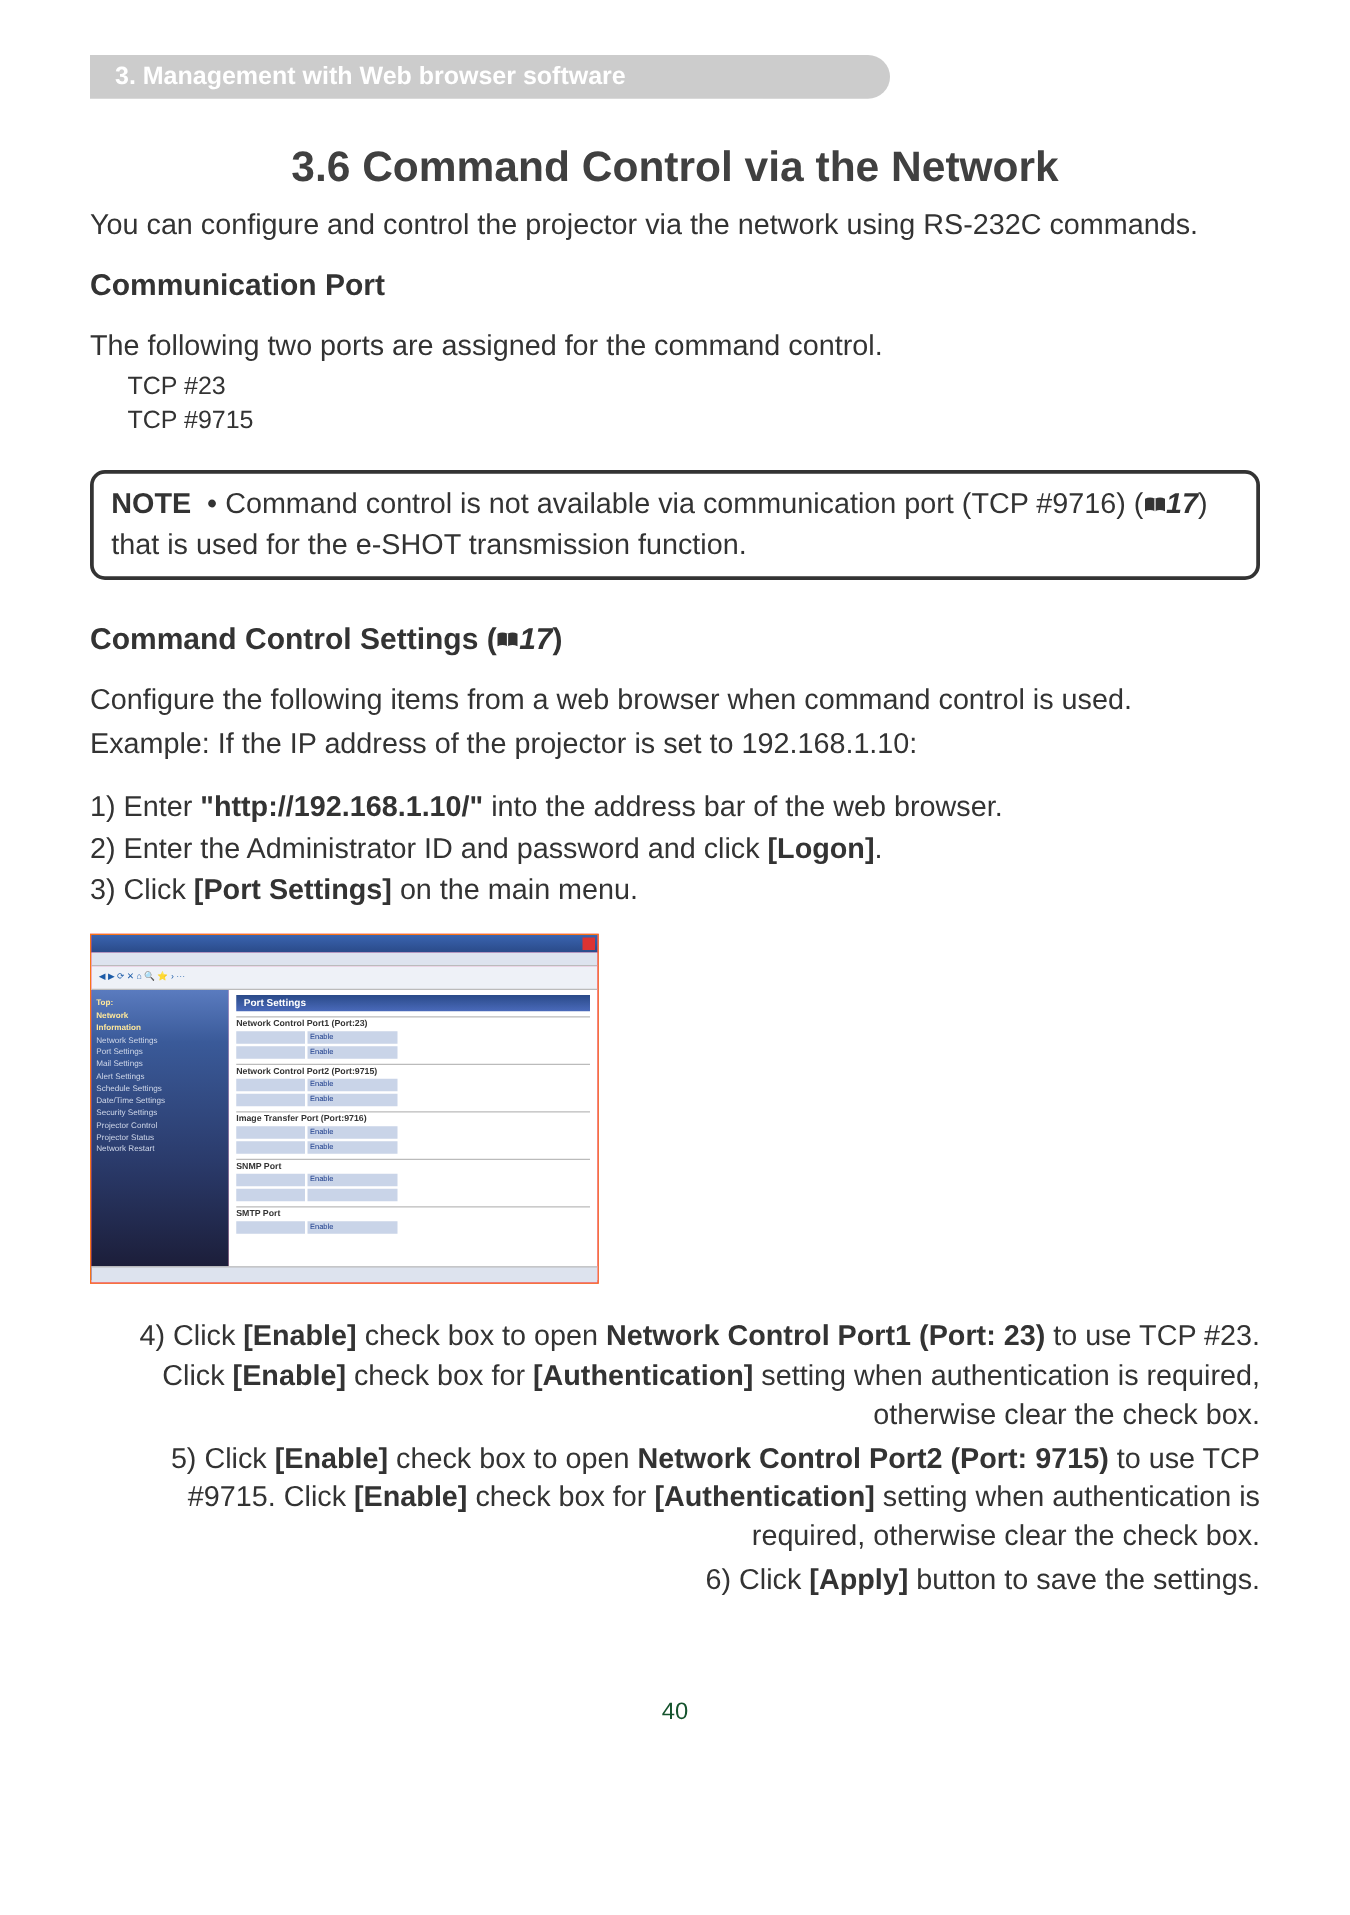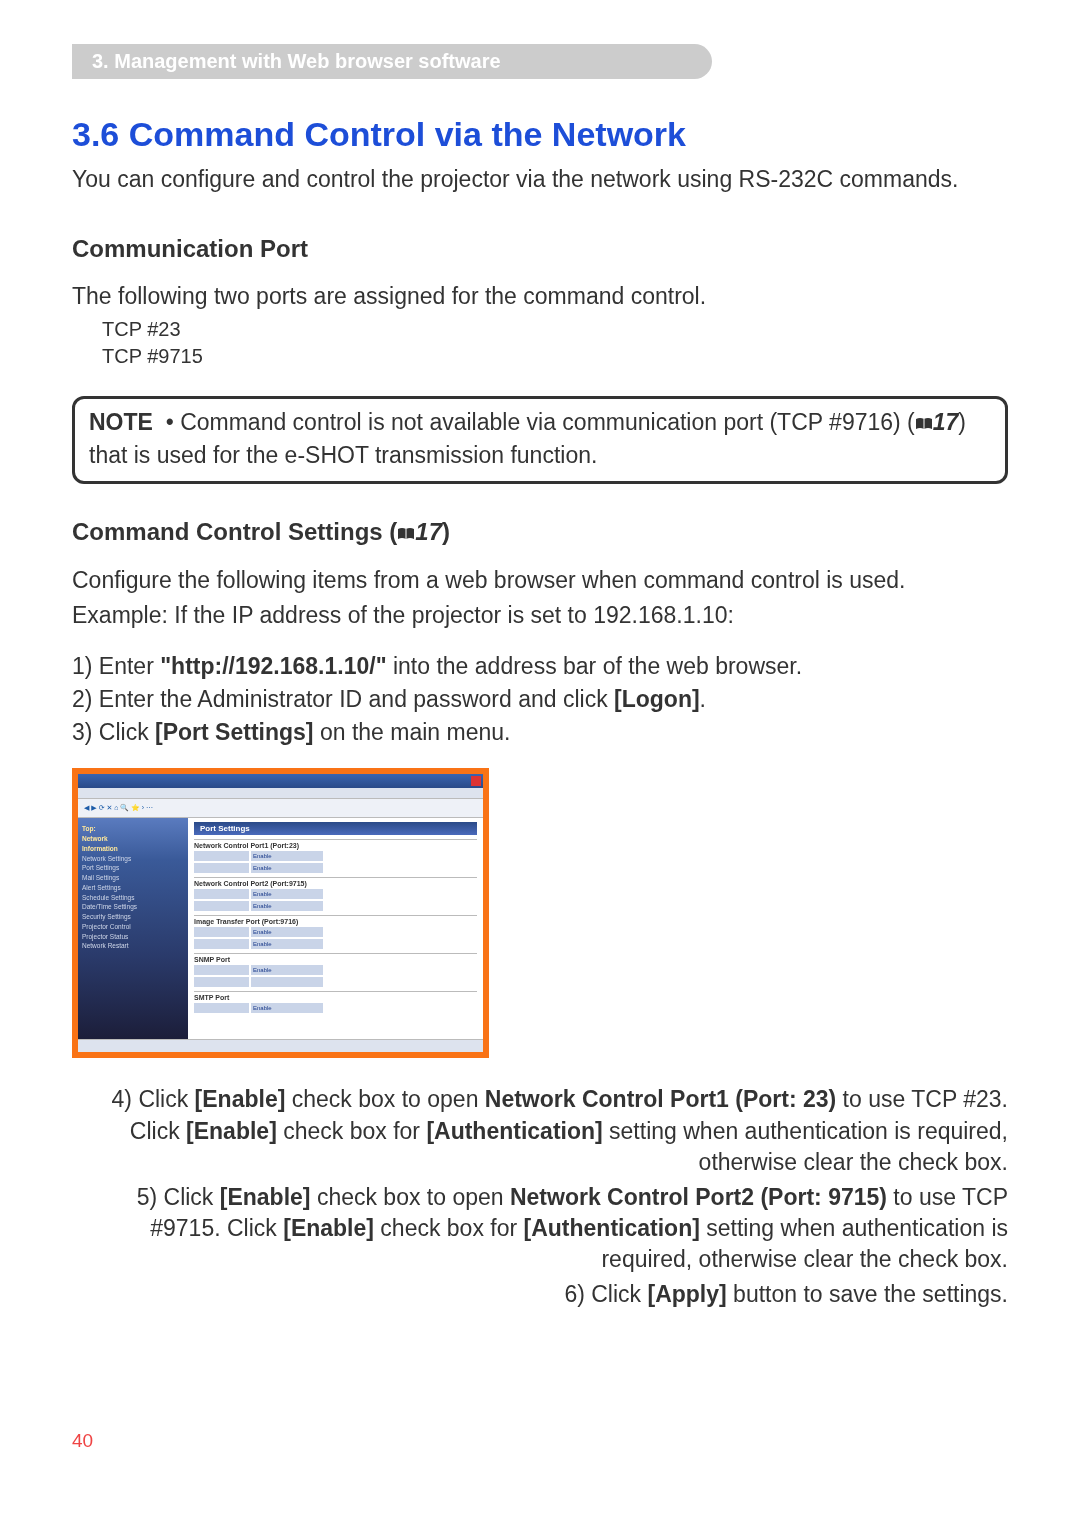--- a/index.html
+++ b/index.html
@@ -20,28 +20,29 @@
     padding: 6px 20px 6px 20px;
     color: #ffffff;
     font-size: 20px;
     font-weight: bold;
     margin-bottom: 36px;
     width: 600px;
   }
   h1.section-title {
     font-size: 34px;
     font-weight: 900;
-    color: #1d4ed8;
+    color: #404040;
     margin: 0 0 10px 0;
     font-family: Arial, Helvetica, sans-serif;
+    text-align: center;
   }
   .intro {
     font-size: 23px;
     line-height: 1.35;
-    margin-bottom: 40px;
+    margin-bottom: 20px;
   }
   h2.sub-heading {
     font-size: 24px;
     font-weight: 900;
     margin: 10px 0 18px 0;
   }
   .para {
     font-size: 23px;
     line-height: 1.35;
     margin-bottom: 4px;
@@ -84,21 +85,21 @@
   ol.steps li {
     font-size: 23px;
     line-height: 1.35;
     margin-bottom: 2px;
   }
   .quoted { font-weight: bold; }
   .bracket { font-weight: bold; }
   .screenshot {
     width: 405px;
     height: 278px;
-    border: 6px solid #f97316;
+    border: 1px solid #f97316;
     background: #ec4899;
     position: relative;
     margin: 18px 0 26px 0;
     font-size: 7px;
     color: #334;
     overflow: hidden;
   }
   .ss-top {
     height: 14px;
     background: linear-gradient(#3a64b0,#2a4a88);
@@ -176,22 +177,23 @@
   }
   ol.steps2 li {
     font-size: 23px;
     line-height: 1.35;
     margin-bottom: 4px;
     padding-left: 32px;
     text-indent: -32px;
   }
   .footer-num {
     font-size: 19px;
-    color: #ef4444;
-    margin-top: 120px;
+    color: #14532d;
+    margin-top: 80px;
+    text-align: center;
   }
 </style>
 </head>
 <body>
 
 <div class="page">
 
   <div class="breadcrumb-bar">3. Management with Web browser software</div>
 
   <h1 class="section-title">3.6 Command Control via the Network</h1>

